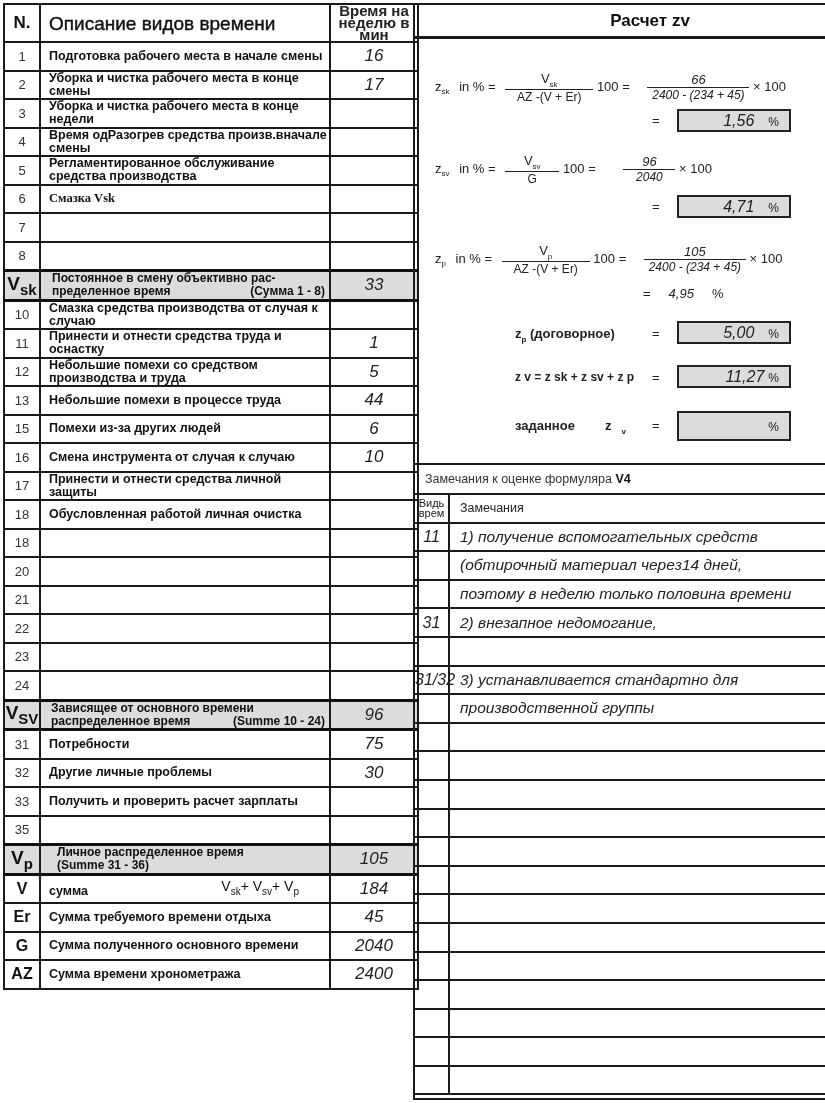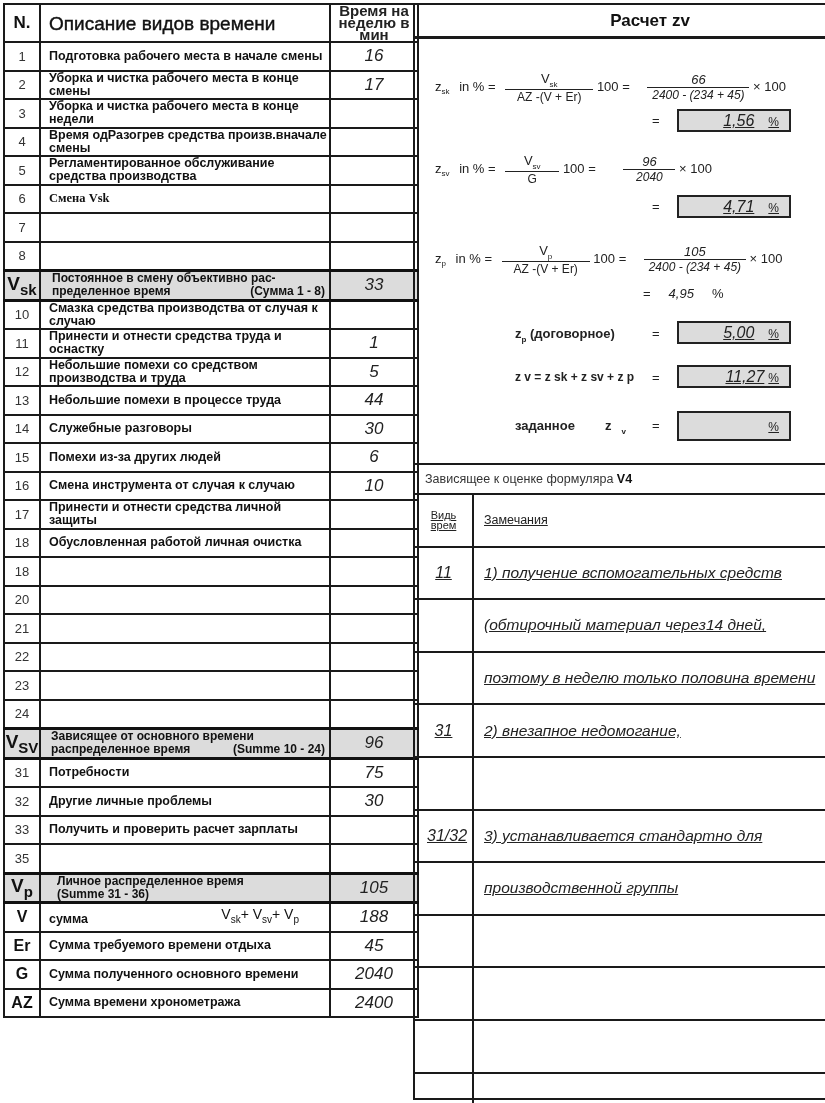--- a/index.html
+++ b/index.html
@@ -25,27 +25,27 @@
   .flex{display:flex;justify-content:space-between;align-items:flex-end;padding-right:4px;}
   
   .rp{position:absolute;left:410px;top:0;width:474px;height:1097px;border:2px solid #1a1a1a;box-sizing:border-box;}
   .rp-title{height:31px;border-bottom:3px solid #1a1a1a;text-align:center;font-weight:bold;font-size:17px;line-height:31px;}
   .calc{position:relative;height:424px;font-size:13px;color:#222;}
   .calc .ln{position:absolute;white-space:nowrap;}
   .frac{display:inline-block;vertical-align:middle;text-align:center;}
   .frac .top{border-bottom:1px solid #222;padding:0 4px;display:block;font-size:13px;}
   .frac .bot{display:block;font-size:12px;}
   .it{font-style:italic;}
-  .box{position:absolute;width:110px;height:19px;background:#dcdcdc;border:2px solid #222;font-style:italic;font-size:16px;text-align:right;line-height:19px;box-sizing:content-box;text-decoration:underline;}
+  .box{position:absolute;width:110px;height:19px;background:#dcdcdc;border:2px solid #222;font-style:italic;font-size:16px;text-align:right;line-height:19px;box-sizing:content-box;}
   .box .pct{font-style:normal;font-size:12px;margin:0 10px 0 14px;}
   .bold{font-weight:bold;}
   sub.s{font-size:8px;}
   .notes-title{height:28px;border-top:2px solid #1a1a1a;border-bottom:2px solid #1a1a1a;font-size:12.5px;line-height:28px;padding-left:10px;color:#333;}
   .nt{width:100%;border-collapse:collapse;table-layout:fixed;}
-  .nt td{border:2px solid #1a1a1a;height:26.6px;padding:12px;text-decoration:underline;}
+  .nt td{border:2px solid #1a1a1a;height:26.6px;padding:0;}
   .nt tr:first-child td{border-top:none;}
   .nt td:first-child{width:33px;border-left:none;text-align:center;font-style:italic;font-size:16px;color:#222;}
   .nt td:last-child{border-right:none;padding-left:10px;font-style:italic;font-size:15.5px;color:#222;white-space:nowrap;overflow:hidden;margin-top:27px;}
   .nt tr.nh td:first-child{font-style:normal;font-size:11px;line-height:10px;}
   .nt tr.nh td:last-child{font-style:normal;font-size:12.5px;}
 </style>
 </head>
 <body>
 
 <div class="sheet">
@@ -78,21 +78,21 @@
           <td class="d"><span>Время одРазогрев средства произв.вначале смены</span></td>
           <td class="t"></td>
         </tr>
         <tr>
           <td class="n">5</td>
           <td class="d"><span>Регламентированное обслуживание средства производства</span></td>
           <td class="t"></td>
         </tr>
         <tr>
           <td class="n">6</td>
-          <td class="d serif"><span>Смена Vsk</span></td>
+          <td class="d serif"><span>Смазка Vsk</span></td>
           <td class="t"></td>
         </tr>
         <tr>
           <td class="n">7</td>
           <td class="d"><span></span></td>
           <td class="t"></td>
         </tr>
         <tr>
           <td class="n">8</td>
           <td class="d"><span></span></td>
@@ -125,25 +125,20 @@
         </tr>
         <tr>
           <td class="n">12</td>
           <td class="d"><span>Небольшие помехи со средством производства и труда</span></td>
           <td class="t">5</td>
         </tr>
         <tr>
           <td class="n">13</td>
           <td class="d"><span>Небольшие помехи в процессе труда</span></td>
           <td class="t">44</td>
-        </tr>
-        <tr>
-          <td class="n">14</td>
-          <td class="d"><span>Служебные разговоры</span></td>
-          <td class="t">30</td>
         </tr>
         <tr>
           <td class="n">15</td>
           <td class="d"><span>Помехи из-за других людей</span></td>
           <td class="t">6</td>
         </tr>
         <tr>
           <td class="n">16</td>
           <td class="d"><span>Смена  инструмента от случая к случаю</span></td>
           <td class="t">10</td>
@@ -236,21 +231,21 @@
     </tbody>
       <tbody id="rows-tot">
         <tr class="tot">
           <td class="n">V</td>
           <td class="d">
             <div class="flex" style="padding-right:30px">
               <span>сумма</span>
               <span style="font-size:14px;font-weight:normal">V<sub style="font-size:10px">sk</sub>+ V<sub style="font-size:10px">sv</sub>+ V<sub style="font-size:10px">p</sub></span>
             </div>
           </td>
-          <td class="t">188</td>
+          <td class="t">184</td>
         </tr>
         <tr class="tot">
           <td class="n">Er</td>
           <td class="d"><span>Сумма требуемого времени отдыха</span></td>
           <td class="t">45</td>
         </tr>
         <tr class="tot">
           <td class="n">G</td>
           <td class="d"><span>Сумма полученного основного времени</span></td>
           <td class="t">2040</td>
@@ -304,21 +299,21 @@
       <div class="box" style="left:262px;top:282px"><span>5,00</span><span class="pct">%</span></div>
 
       <div class="ln bold" style="left:100px;top:331px;font-size:12px">z v = z sk + z sv + z p</div>
       <div class="ln" style="left:237px;top:331px">=</div>
       <div class="box" style="left:262px;top:326px"><span>11,27</span><span class="pct" style="margin-left:4px">%</span></div>
 
       <div class="ln bold" style="left:100px;top:379px"><span>заданное</span><span style="margin-left:30px">z</span><sub class="s" style="margin-left:10px">v</sub></div>
       <div class="ln" style="left:237px;top:379px">=</div>
       <div class="box" style="left:262px;top:372px;height:26px;line-height:26px"><span></span><span class="pct">%</span></div>
     </div>
-    <div class="notes-title"><span>Зависящее к оценке формуляра</span> <b style="color:#111">V4</b></div>
+    <div class="notes-title"><span>Замечания к оценке формуляра</span> <b style="color:#111">V4</b></div>
     <table class="nt">
       <tbody>
           <tr class="nh">
         <td>
               <div>Видь</div>
               <div>врем</div>
             </td>
         <td>Замечания</td>
       </tr>
       </tbody>

